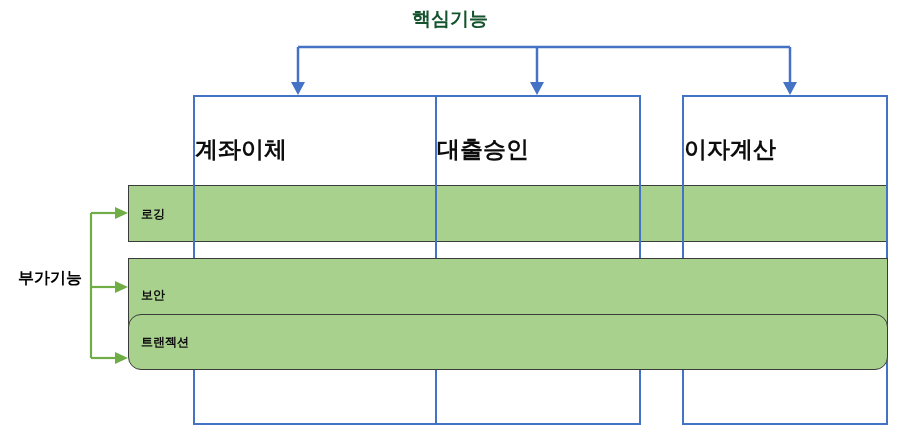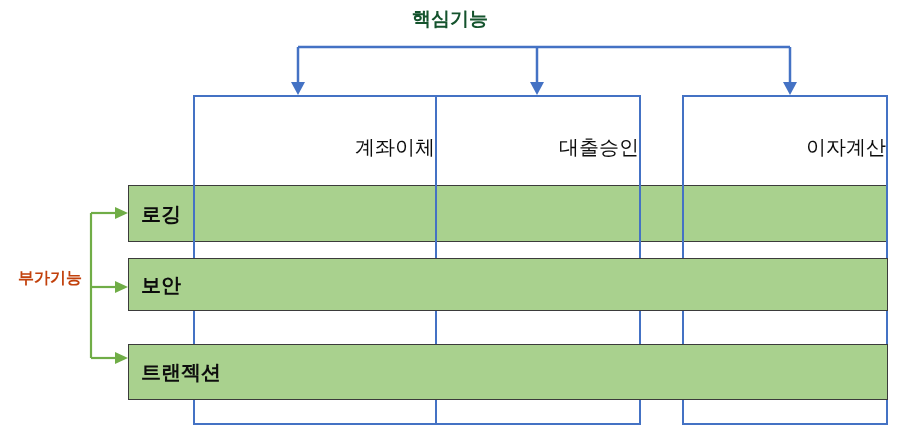--- a/index.html
+++ b/index.html
@@ -16,52 +16,52 @@
     position:absolute;
     left:0;right:0;top:6px;
     text-align:center;
     font-size:19px;font-weight:bold;color:#14532d;
     letter-spacing:0px;
   }
   .side-label{
     position:absolute;
     left:4px;top:268px;
     width:92px;text-align:center;
-    font-size:16px;font-weight:bold;color:#c2410c;
+    font-size:16px;font-weight:bold;color:#000000;
   }
 
   
   .col{
     position:absolute;
     top:95px;height:330px;
     border:2.5px solid #4472C4;
     background:transparent;
     box-sizing:border-box;
     z-index:3;
   }
   .col-label{
     position:absolute;
     left:0;right:0;top:37px;
-    text-align:right;
-    font-size:20px;font-weight:normal;color:#0d0d0d;
+    text-align:left;
+    font-size:23px;font-weight:bold;color:#0d0d0d;
   }
 
   
   .bar{
     position:absolute;
     left:128px;width:760px;
     background:#A9D18E;
     border:1.5px solid #3B3B3B;
     box-sizing:border-box;
   }
   .bar-label{
     position:absolute;
     left:12px;top:50%;
     transform:translateY(-50%);
-    font-size:20px;font-weight:bold;color:#0d0d0d;
+    font-size:12px;font-weight:bold;color:#0d0d0d;
     white-space:nowrap;
   }
   
   .bar-under{z-index:2;}
   
   .bar-over{z-index:5;}
 
   
   .svg-layer{position:absolute;left:0;top:0;width:900px;height:433px;overflow:visible;}
   .svg-top{z-index:6;}
@@ -83,25 +83,25 @@
   </div>
 
   <div class="col" style="left:682px;width:206px;">
     <span class="col-label">이자계산</span>
   </div>
 
   <div class="col" style="left:435px;width:206px;">
     <span class="col-label">대출승인</span>
   </div>
 
-  <div class="bar bar-over" style="top:258px;height:53px;padding-left:41px;">
+  <div class="bar bar-over" style="top:258px;height:74px;padding-left:41px;">
     <span class="bar-label">보안</span>
   </div>
 
-  <div class="bar bar-over" style="top:344px;height:56px;">
+  <div class="bar bar-over" style="top:314px;height:56px;border-radius:13px;">
     <span class="bar-label">트랜젝션</span>
   </div>
 
   <svg class="svg-layer svg-top" viewBox="0 0 900 433">
     <g stroke="#4472C4" stroke-width="2.5" fill="none">
       <path d="M298,47 H790"></path>
       <path d="M298,47 V84"></path>
       <path d="M537,47 V84"></path>
       <path d="M790,47 V84"></path>
     </g>

